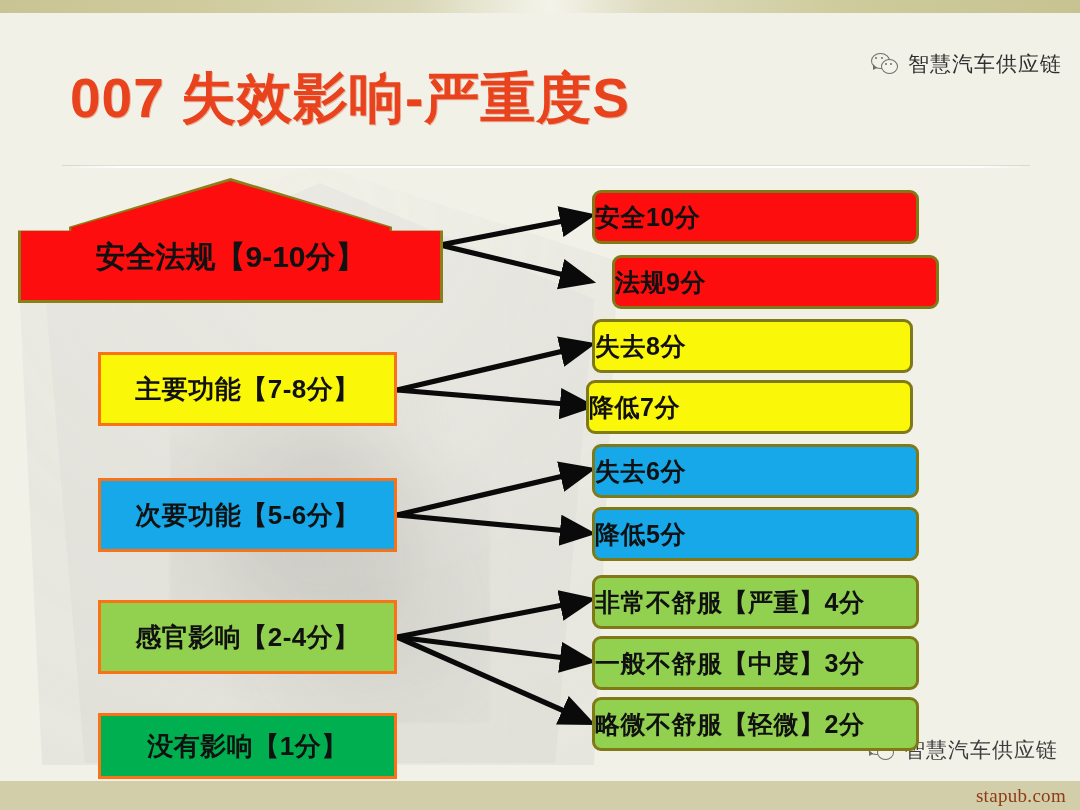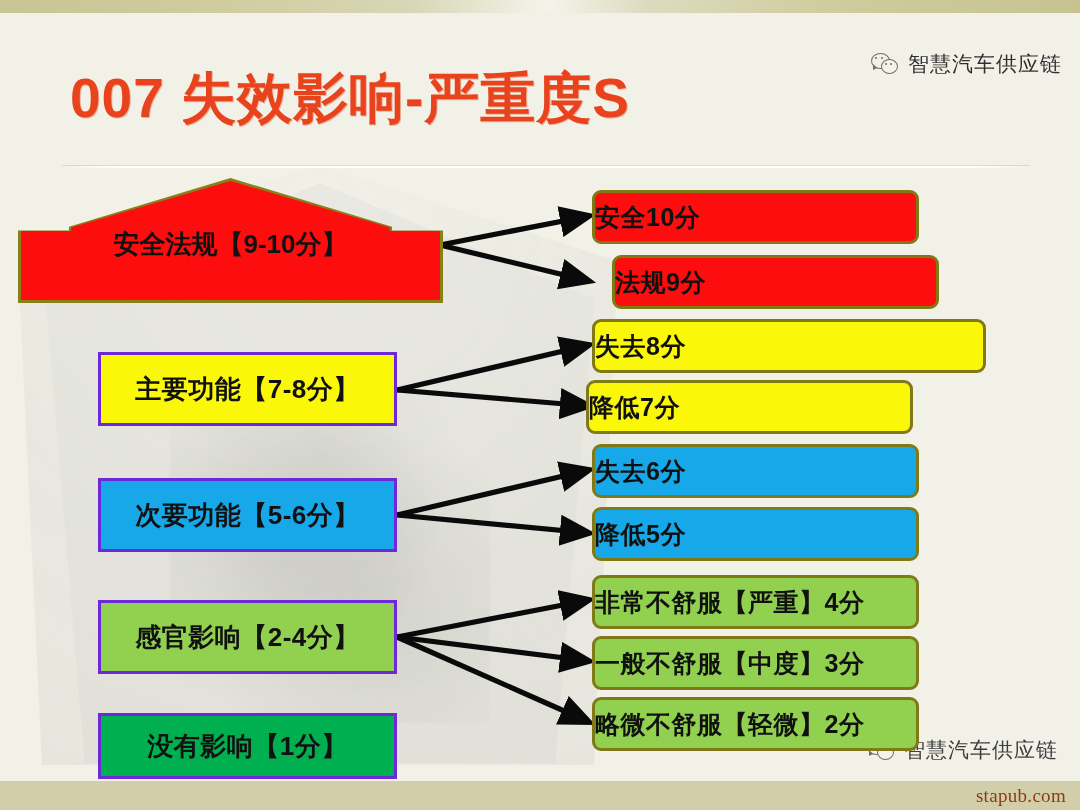--- a/index.html
+++ b/index.html
@@ -150,45 +150,45 @@
   .lbox, .rbox {
     position: absolute;
     box-sizing: border-box;
     display: flex;
     align-items: center;
     font-weight: 700;
     color: #111111;
   }
   .lbox {
     justify-content: center;
-    border: 3px solid #6d28d9;
+    border: 3px solid #f97316;
     font-size: 26px;
     letter-spacing: 0.5px;
   }
   .rbox {
     justify-content: flex-start;
     border: 3px solid #7f7a17;
     border-radius: 9px;
     font-size: 25px;
     letter-spacing: 0.5px;
   }
 
   
   .arrow-box {
     position: absolute;
     box-sizing: border-box;
     display: flex;
     align-items: flex-end;
     justify-content: center;
     font-weight: 700;
-    font-size: 26px;
+    font-size: 30px;
     color: #111111;
     background: #fd0d0d;
     clip-path: polygon(0% 42%, 12% 42%, 12% 39%, 50% 0%, 88% 39%, 88% 42%, 100% 42%, 100% 100%, 0% 100%);
-    padding-bottom: 38px;
+    padding-bottom: 22px;
   }
   .arrow-box-border {
     position: absolute;
     box-sizing: border-box;
     background: #8b7f1a;
     clip-path: polygon(0% 42%, 12% 42%, 12% 39%, 50% 0%, 88% 39%, 88% 42%, 100% 42%, 100% 100%, 0% 100%);
   }
 </style>
 </head>
 <body>
@@ -279,21 +279,21 @@
   </div>
 
   <div class="rbox" style="left:592px; top:190px; width:327px; height:54px; background:#fd0d0d;">
     <span>安全10分</span>
   </div>
 
   <div class="rbox" style="left:592px; top:255px; width:327px; height:54px; background:#fd0d0d;margin-left:20px;">
     <span>法规9分</span>
   </div>
 
-  <div class="rbox" style="left:592px; top:319px; width:394px; height:54px; background:#fbf709;">
+  <div class="rbox" style="left:592px; top:319px; width:321px; height:54px; background:#fbf709;">
     <span>失去8分</span>
   </div>
 
   <div class="rbox" style="left:586px; top:380px; width:327px; height:54px; background:#fbf709;">
     <span>降低7分</span>
   </div>
 
   <div class="rbox" style="left:592px; top:444px; width:327px; height:54px; background:#16a8e8;">
     <span>失去6分</span>
   </div>

